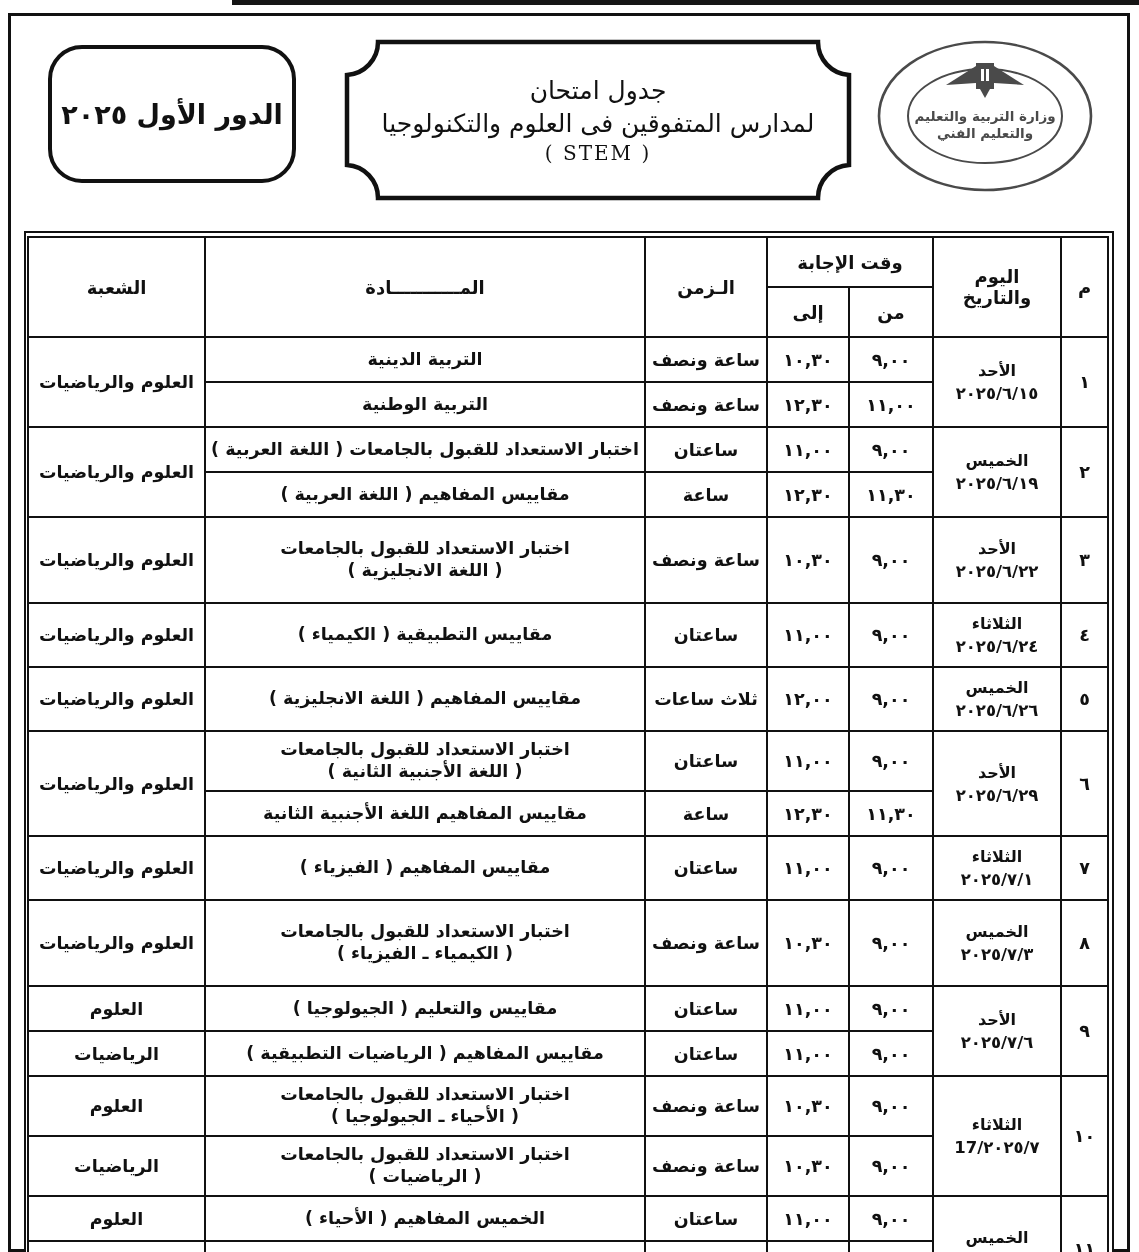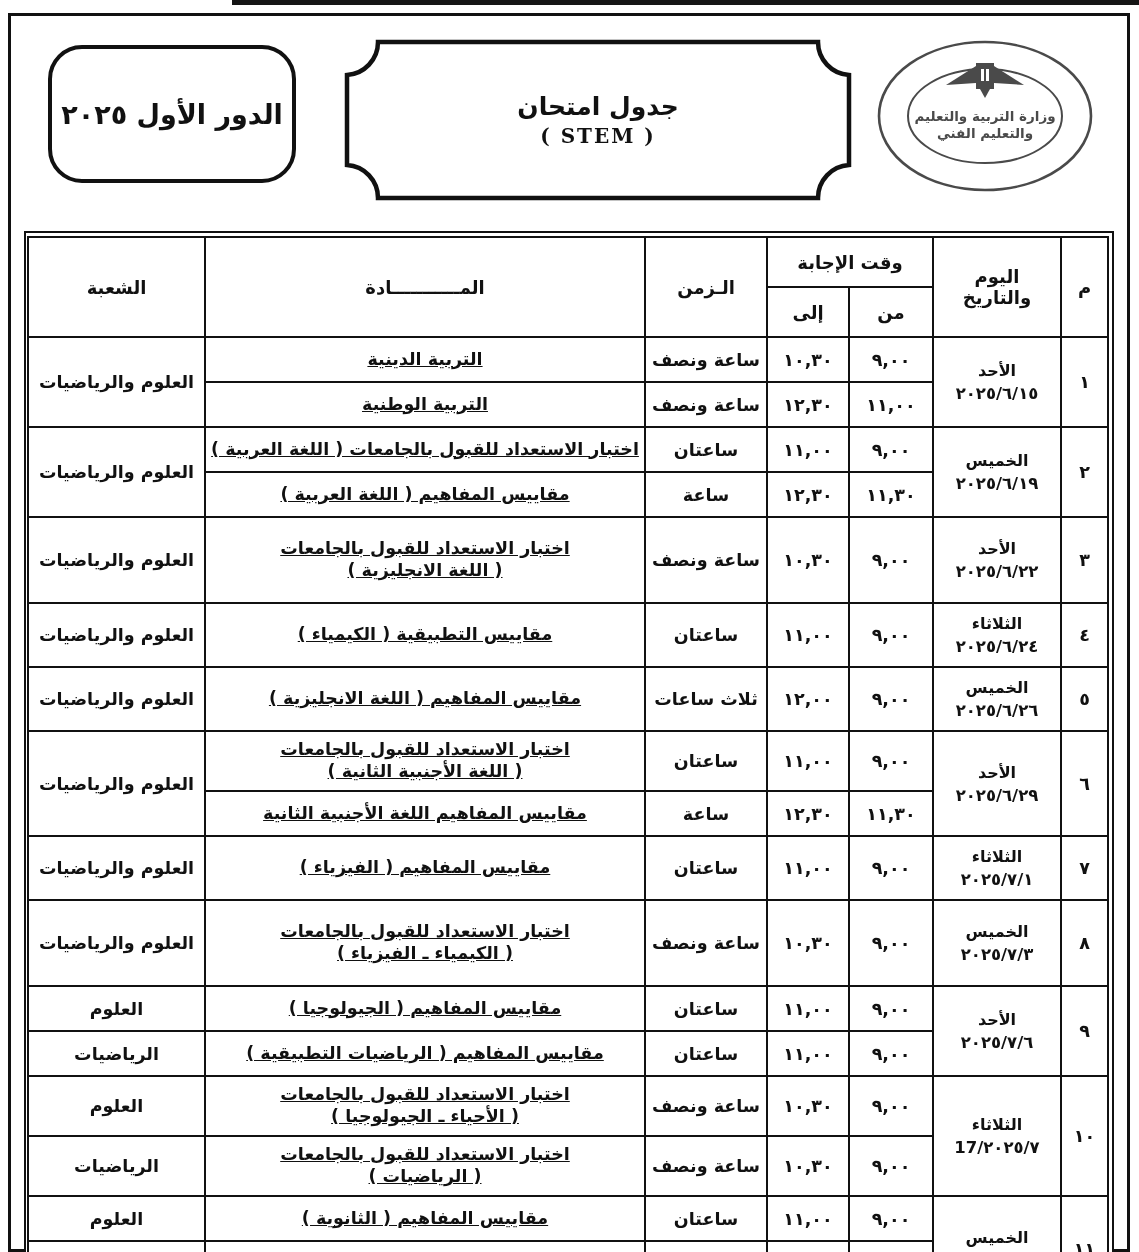--- a/index.html
+++ b/index.html
@@ -34,21 +34,21 @@
   .plaque {
     position: absolute; top: 22px; left: 332px;
     width: 516px; height: 170px;
   }
   .plaque svg.outline { position: absolute; inset: 0; }
   .plaque .titles {
     position: absolute; inset: 8px 16px;
     display: flex; flex-direction: column; align-items: center; justify-content: center;
     text-align: center; line-height: 1.32;
   }
-  .titles .t { font-weight: bold; font-size: 25px; white-space: nowrap; }
+  .titles .t { font-weight: normal; font-size: 25px; white-space: nowrap; }
   .titles .t.latin { font-family: "DejaVu Serif", serif; font-size: 20px; letter-spacing: 2px; }
   .seal { position: absolute; top: 22px; right: 32px; width: 226px; height: 162px; }
   
   .table-wrap {
     position: absolute; top: 231px; left: 24px; right: 25px;
     border: 2px solid #111;
     padding: 3px;
     background: #fff;
   }
   table.sched {
@@ -71,21 +71,21 @@
   col.c-to    { width: 82px; }
   col.c-dur   { width: 122px; }
   col.c-subj  { width: 440px; }
   col.c-sect  { width: 177px; }
   tr.hr1 { height: 50px; }
   tr.hr2 { height: 50px; }
   tr.r-sub    { height: 45px; }
   tr.r-sub2   { height: 60px; }
   tr.r-single { height: 64px; }
   tr.r-single2{ height: 86px; }
-  .pre { white-space: pre-line; line-height: 1.25; text-decoration: underline; }
+  .pre { white-space: pre-line; line-height: 1.25; }
   .daycell .dname { font-size: 16px; }
   .daycell .ddate { font-size: 16.5px; margin-top: 4px; }
   .num-cell { font-size: 17px; }
   .time-val { font-size: 17px; letter-spacing: 1px; }
 </style>
 </head>
 <body>
 
 <div class="scan-artifact-top"></div>
 <div class="page-frame"></div>
@@ -95,20 +95,21 @@
   <div class="round-box">
     <div class="lbl">الدور الأول ٢٠٢٥</div>
   </div>
 
   <div class="plaque">
     <svg class="outline" width="516" height="170" viewBox="0 0 516 170">
       <path d="M 38,7 L 478,7 A 33,33 0 0 0 509,40 L 509,130 A 33,33 0 0 0 478,163 L 38,163 A 33,33 0 0 0 7,130 L 7,40 A 33,33 0 0 0 38,7 Z" fill="#ffffff" stroke="#111111" stroke-width="4.5"></path>
     </svg>
     <div class="titles">
       <div class="t">جدول امتحان</div>
+      <div class="t">لمدارس المتفوقين فى العلوم والتكنولوجيا</div>
       <div class="t latin" dir="ltr">( STEM )</div>
     </div>
   </div>
 
   <div class="seal">
     <svg width="226" height="162" viewBox="0 0 226 162">
       <ellipse cx="113" cy="81" rx="106" ry="74" fill="none" stroke="#4a4a4a" stroke-width="2.6"></ellipse>
       <ellipse cx="113" cy="81" rx="77" ry="47" fill="none" stroke="#4a4a4a" stroke-width="2"></ellipse>
       <path id="sealRing" d="M 113,17 A 91,63 0 1 0 113,145 A 91,63 0 0 0 113,17" fill="none"></path>
       <text font-size="12" font-weight="bold" fill="#4a4a4a" letter-spacing="1">
@@ -282,21 +283,21 @@
 
     <tr class="r-sub">
       <td rowspan="2" class="num-cell">٩</td>
       <td rowspan="2" class="daycell">
         <div class="dname">الأحد</div>
         <div class="ddate">٢٠٢٥/٧/٦</div>
       </td>
       <td class="time-val">٩,٠٠</td>
       <td class="time-val">١١,٠٠</td>
       <td>ساعتان</td>
-      <td class="pre">مقاييس المفاهيم ( الجيولوجيا )</td>
+      <td class="pre">مقاييس والتعليم ( الجيولوجيا )</td>
       <td>العلوم</td>
     </tr>
     <tr class="r-sub">
       <td class="time-val">٩,٠٠</td>
       <td class="time-val">١١,٠٠</td>
       <td>ساعتان</td>
       <td class="pre">مقاييس المفاهيم ( الرياضيات التطبيقية )</td>
       <td>الرياضيات</td>
     </tr>
 
@@ -324,21 +325,21 @@
 
     <tr class="r-sub">
       <td rowspan="2" class="num-cell">١١</td>
       <td rowspan="2" class="daycell">
         <div class="dname">الخميس</div>
         <div class="ddate">٢٠٢٥/٧/١٠</div>
       </td>
       <td class="time-val">٩,٠٠</td>
       <td class="time-val">١١,٠٠</td>
       <td>ساعتان</td>
-      <td class="pre">مقاييس المفاهيم ( الثانوية )</td>
+      <td class="pre">الخميس المفاهيم ( الأحياء )</td>
       <td>العلوم</td>
     </tr>
     <tr class="r-sub2">
       <td class="time-val">٩,٠٠</td>
       <td class="time-val">١١,٠٠</td>
       <td>ساعتان</td>
       <td class="pre">مقاييس المفاهيم ( الرياضيات البحتة )</td>
       <td>الرياضيات</td>
     </tr>
 

